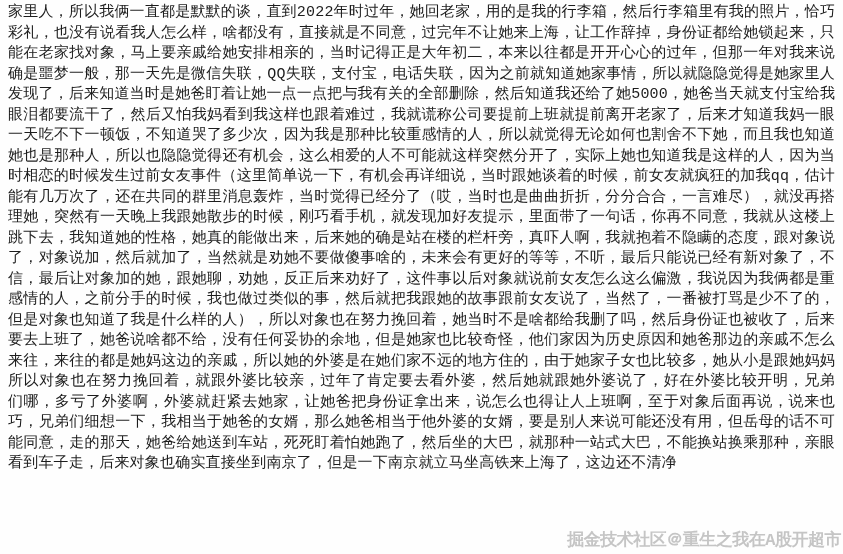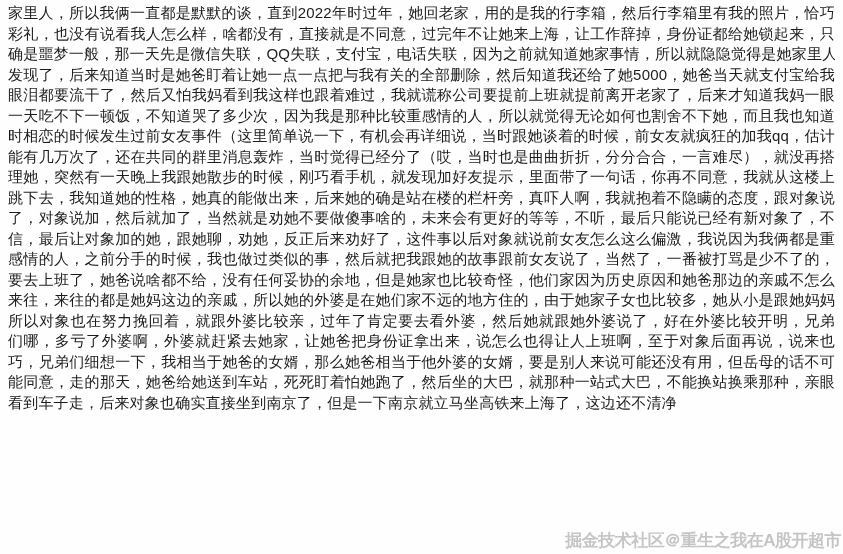--- a/index.html
+++ b/index.html
@@ -6,21 +6,21 @@
     margin: 0;
     padding: 0;
     background: #ffffff;
   }
   .page {
     position: relative;
     width: 843px;
     height: 554px;
     background: #fefefe;
     overflow: hidden;
-    font-family: Liberation Sans, sans-serif;
+    font-family: Liberation Mono, monospace;
   }
   .text-block {
     position: absolute;
     top: 3px;
     left: 8px;
     right: 8px;
   }
   .line {
     height: 20.5px;
     line-height: 20.5px;
@@ -50,31 +50,34 @@
     pointer-events: none;
   }
 </style>
 </head>
 <body>
 
 <div class="page">
   <div class="text-block">
       <div class="line">家里人，所以我俩一直都是默默的谈，直到2022年时过年，她回老家，用的是我的行李箱，然后行李箱里有我的照片，恰巧</div>
       <div class="line">彩礼，也没有说看我人怎么样，啥都没有，直接就是不同意，过完年不让她来上海，让工作辞掉，身份证都给她锁起来，只</div>
+      <div class="line">能在老家找对象，马上要亲戚给她安排相亲的，当时记得正是大年初二，本来以往都是开开心心的过年，但那一年对我来说</div>
       <div class="line">确是噩梦一般，那一天先是微信失联，QQ失联，支付宝，电话失联，因为之前就知道她家事情，所以就隐隐觉得是她家里人</div>
       <div class="line">发现了，后来知道当时是她爸盯着让她一点一点把与我有关的全部删除，然后知道我还给了她5000，她爸当天就支付宝给我</div>
       <div class="line">眼泪都要流干了，然后又怕我妈看到我这样也跟着难过，我就谎称公司要提前上班就提前离开老家了，后来才知道我妈一眼</div>
       <div class="line">一天吃不下一顿饭，不知道哭了多少次，因为我是那种比较重感情的人，所以就觉得无论如何也割舍不下她，而且我也知道</div>
+      <div class="line">她也是那种人，所以也隐隐觉得还有机会，这么相爱的人不可能就这样突然分开了，实际上她也知道我是这样的人，因为当</div>
       <div class="line">时相恋的时候发生过前女友事件（这里简单说一下，有机会再详细说，当时跟她谈着的时候，前女友就疯狂的加我qq，估计</div>
       <div class="line">能有几万次了，还在共同的群里消息轰炸，当时觉得已经分了（哎，当时也是曲曲折折，分分合合，一言难尽），就没再搭</div>
       <div class="line">理她，突然有一天晚上我跟她散步的时候，刚巧看手机，就发现加好友提示，里面带了一句话，你再不同意，我就从这楼上</div>
       <div class="line">跳下去，我知道她的性格，她真的能做出来，后来她的确是站在楼的栏杆旁，真吓人啊，我就抱着不隐瞒的态度，跟对象说</div>
       <div class="line">了，对象说加，然后就加了，当然就是劝她不要做傻事啥的，未来会有更好的等等，不听，最后只能说已经有新对象了，不</div>
       <div class="line">信，最后让对象加的她，跟她聊，劝她，反正后来劝好了，这件事以后对象就说前女友怎么这么偏激，我说因为我俩都是重</div>
       <div class="line">感情的人，之前分手的时候，我也做过类似的事，然后就把我跟她的故事跟前女友说了，当然了，一番被打骂是少不了的，</div>
+      <div class="line">但是对象也知道了我是什么样的人），所以对象也在努力挽回着，她当时不是啥都给我删了吗，然后身份证也被收了，后来</div>
       <div class="line">要去上班了，她爸说啥都不给，没有任何妥协的余地，但是她家也比较奇怪，他们家因为历史原因和她爸那边的亲戚不怎么</div>
       <div class="line">来往，来往的都是她妈这边的亲戚，所以她的外婆是在她们家不远的地方住的，由于她家子女也比较多，她从小是跟她妈妈</div>
       <div class="line">所以对象也在努力挽回着，就跟外婆比较亲，过年了肯定要去看外婆，然后她就跟她外婆说了，好在外婆比较开明，兄弟</div>
       <div class="line">们哪，多亏了外婆啊，外婆就赶紧去她家，让她爸把身份证拿出来，说怎么也得让人上班啊，至于对象后面再说，说来也</div>
       <div class="line">巧，兄弟们细想一下，我相当于她爸的女婿，那么她爸相当于他外婆的女婿，要是别人来说可能还没有用，但岳母的话不可</div>
       <div class="line">能同意，走的那天，她爸给她送到车站，死死盯着怕她跑了，然后坐的大巴，就那种一站式大巴，不能换站换乘那种，亲眼</div>
       <div class="line last">看到车子走，后来对象也确实直接坐到南京了，但是一下南京就立马坐高铁来上海了，这边还不清净</div>
     </div>
   <div class="watermark">掘金技术社区＠重生之我在A股开超市</div>
 </div>

